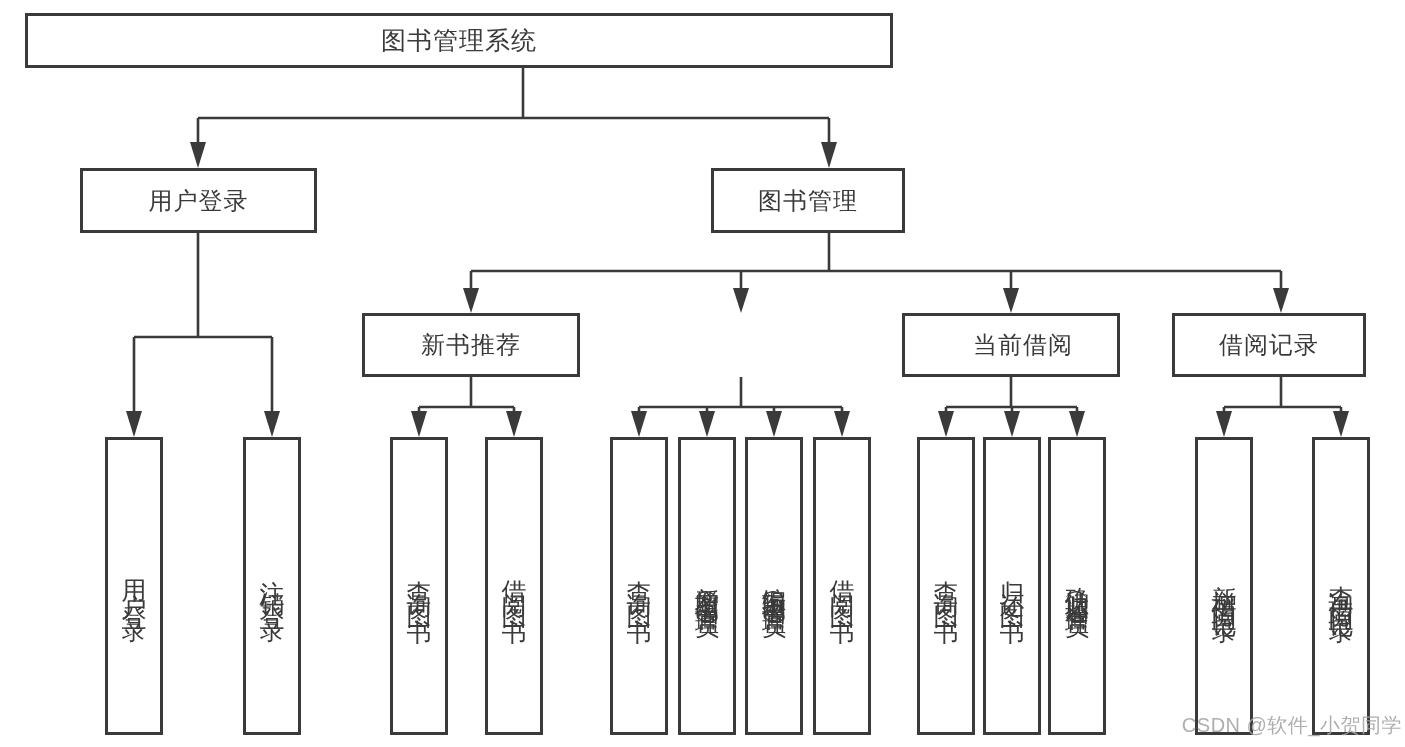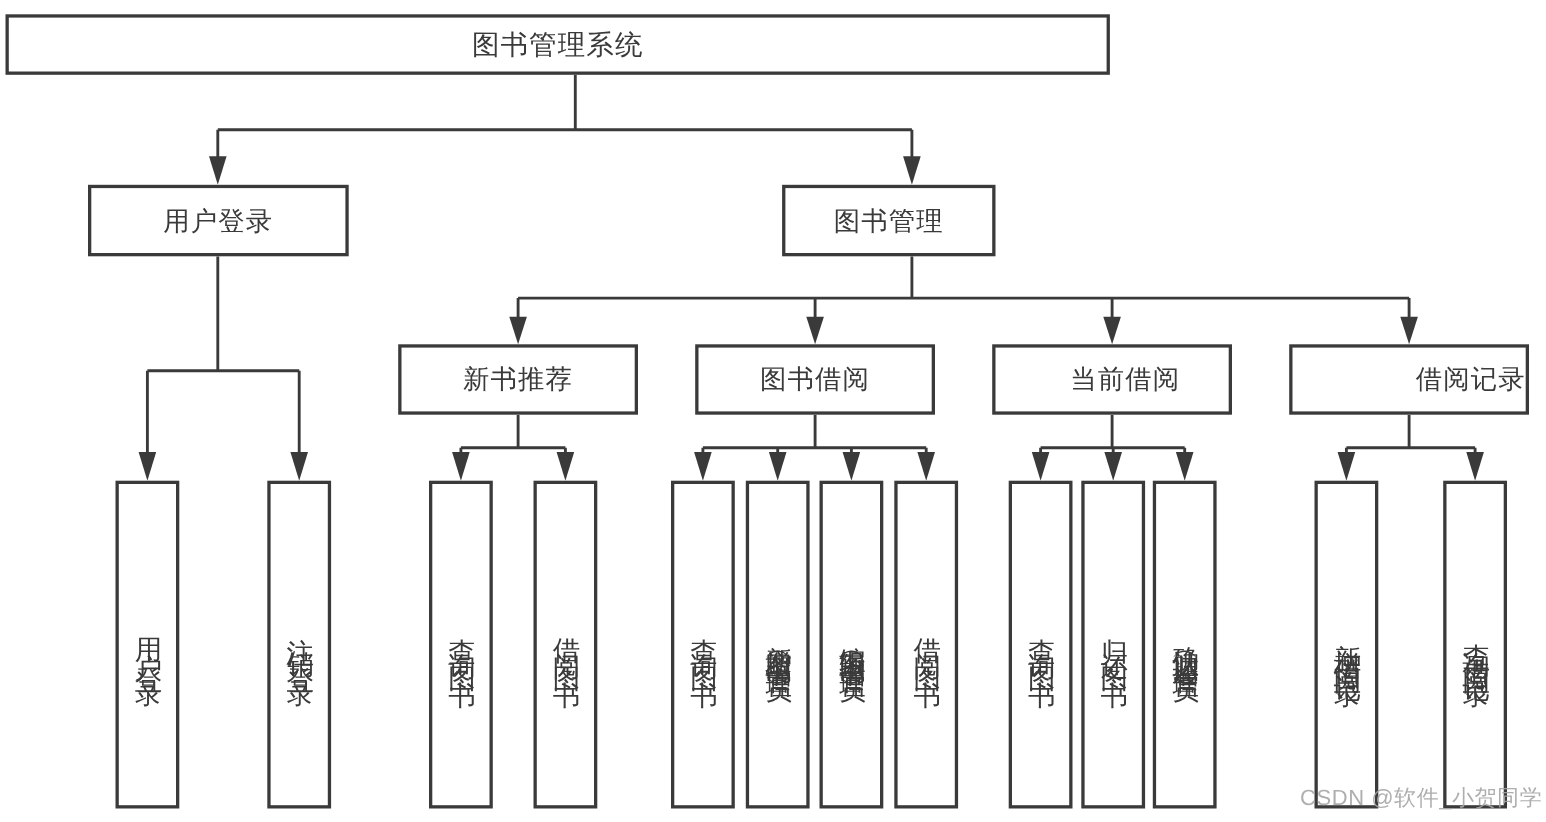--- a/index.html
+++ b/index.html
@@ -96,41 +96,38 @@
       <polygon points="1069,411 1085,411 1077,437"></polygon>
     </g>
 
     <g>
       <path d="M1281 377 V407 M1224 407 H1341 M1224 407 V415 M1341 407 V415"></path>
       <polygon points="1216,411 1232,411 1224,437"></polygon>
       <polygon points="1333,411 1349,411 1341,437"></polygon>
     </g>
   </svg>
 
-  <div class="box" style="left:5px;top:13px;width:1004px;height:55px;">
+  <div class="box" style="left:25px;top:13px;width:868px;height:55px;">
     <span class="hlabel root-label">图书管理系统</span>
   </div>
 
   <div class="box" style="left:80px;top:168px;width:237px;height:65px;">
     <span class="hlabel">用户登录</span>
   </div>
   <div class="box" style="left:711px;top:168px;width:194px;height:65px;">
     <span class="hlabel">图书管理</span>
   </div>
 
   <div class="box" style="left:362px;top:313px;width:218px;height:64px;text-align:center;">
     <span class="hlabel">新书推荐</span>
   </div>
-  <div class="box" style="left:632px;top:313px;width:218px;height:64px;">
-    <span class="hlabel">图书借阅</span>
-  </div>
   <div class="box" style="left:902px;top:313px;width:218px;height:64px;padding-left:24px;">
     <span class="hlabel">当前借阅</span>
   </div>
-  <div class="box" style="left:1172px;top:313px;width:218px;height:64px;justify-content:flex-end;">
+  <div class="box" style="left:1172px;top:313px;width:194px;height:64px;">
     <span class="hlabel">借阅记录</span>
   </div>
 
   <div class="box" style="left:105px;top:437px;width:58px;height:298px;">
     <span class="vtext v4">用户登录</span>
   </div>
   <div class="box" style="left:243px;top:437px;width:58px;height:298px;">
     <span class="vtext v4">注销登录</span>
   </div>
 

